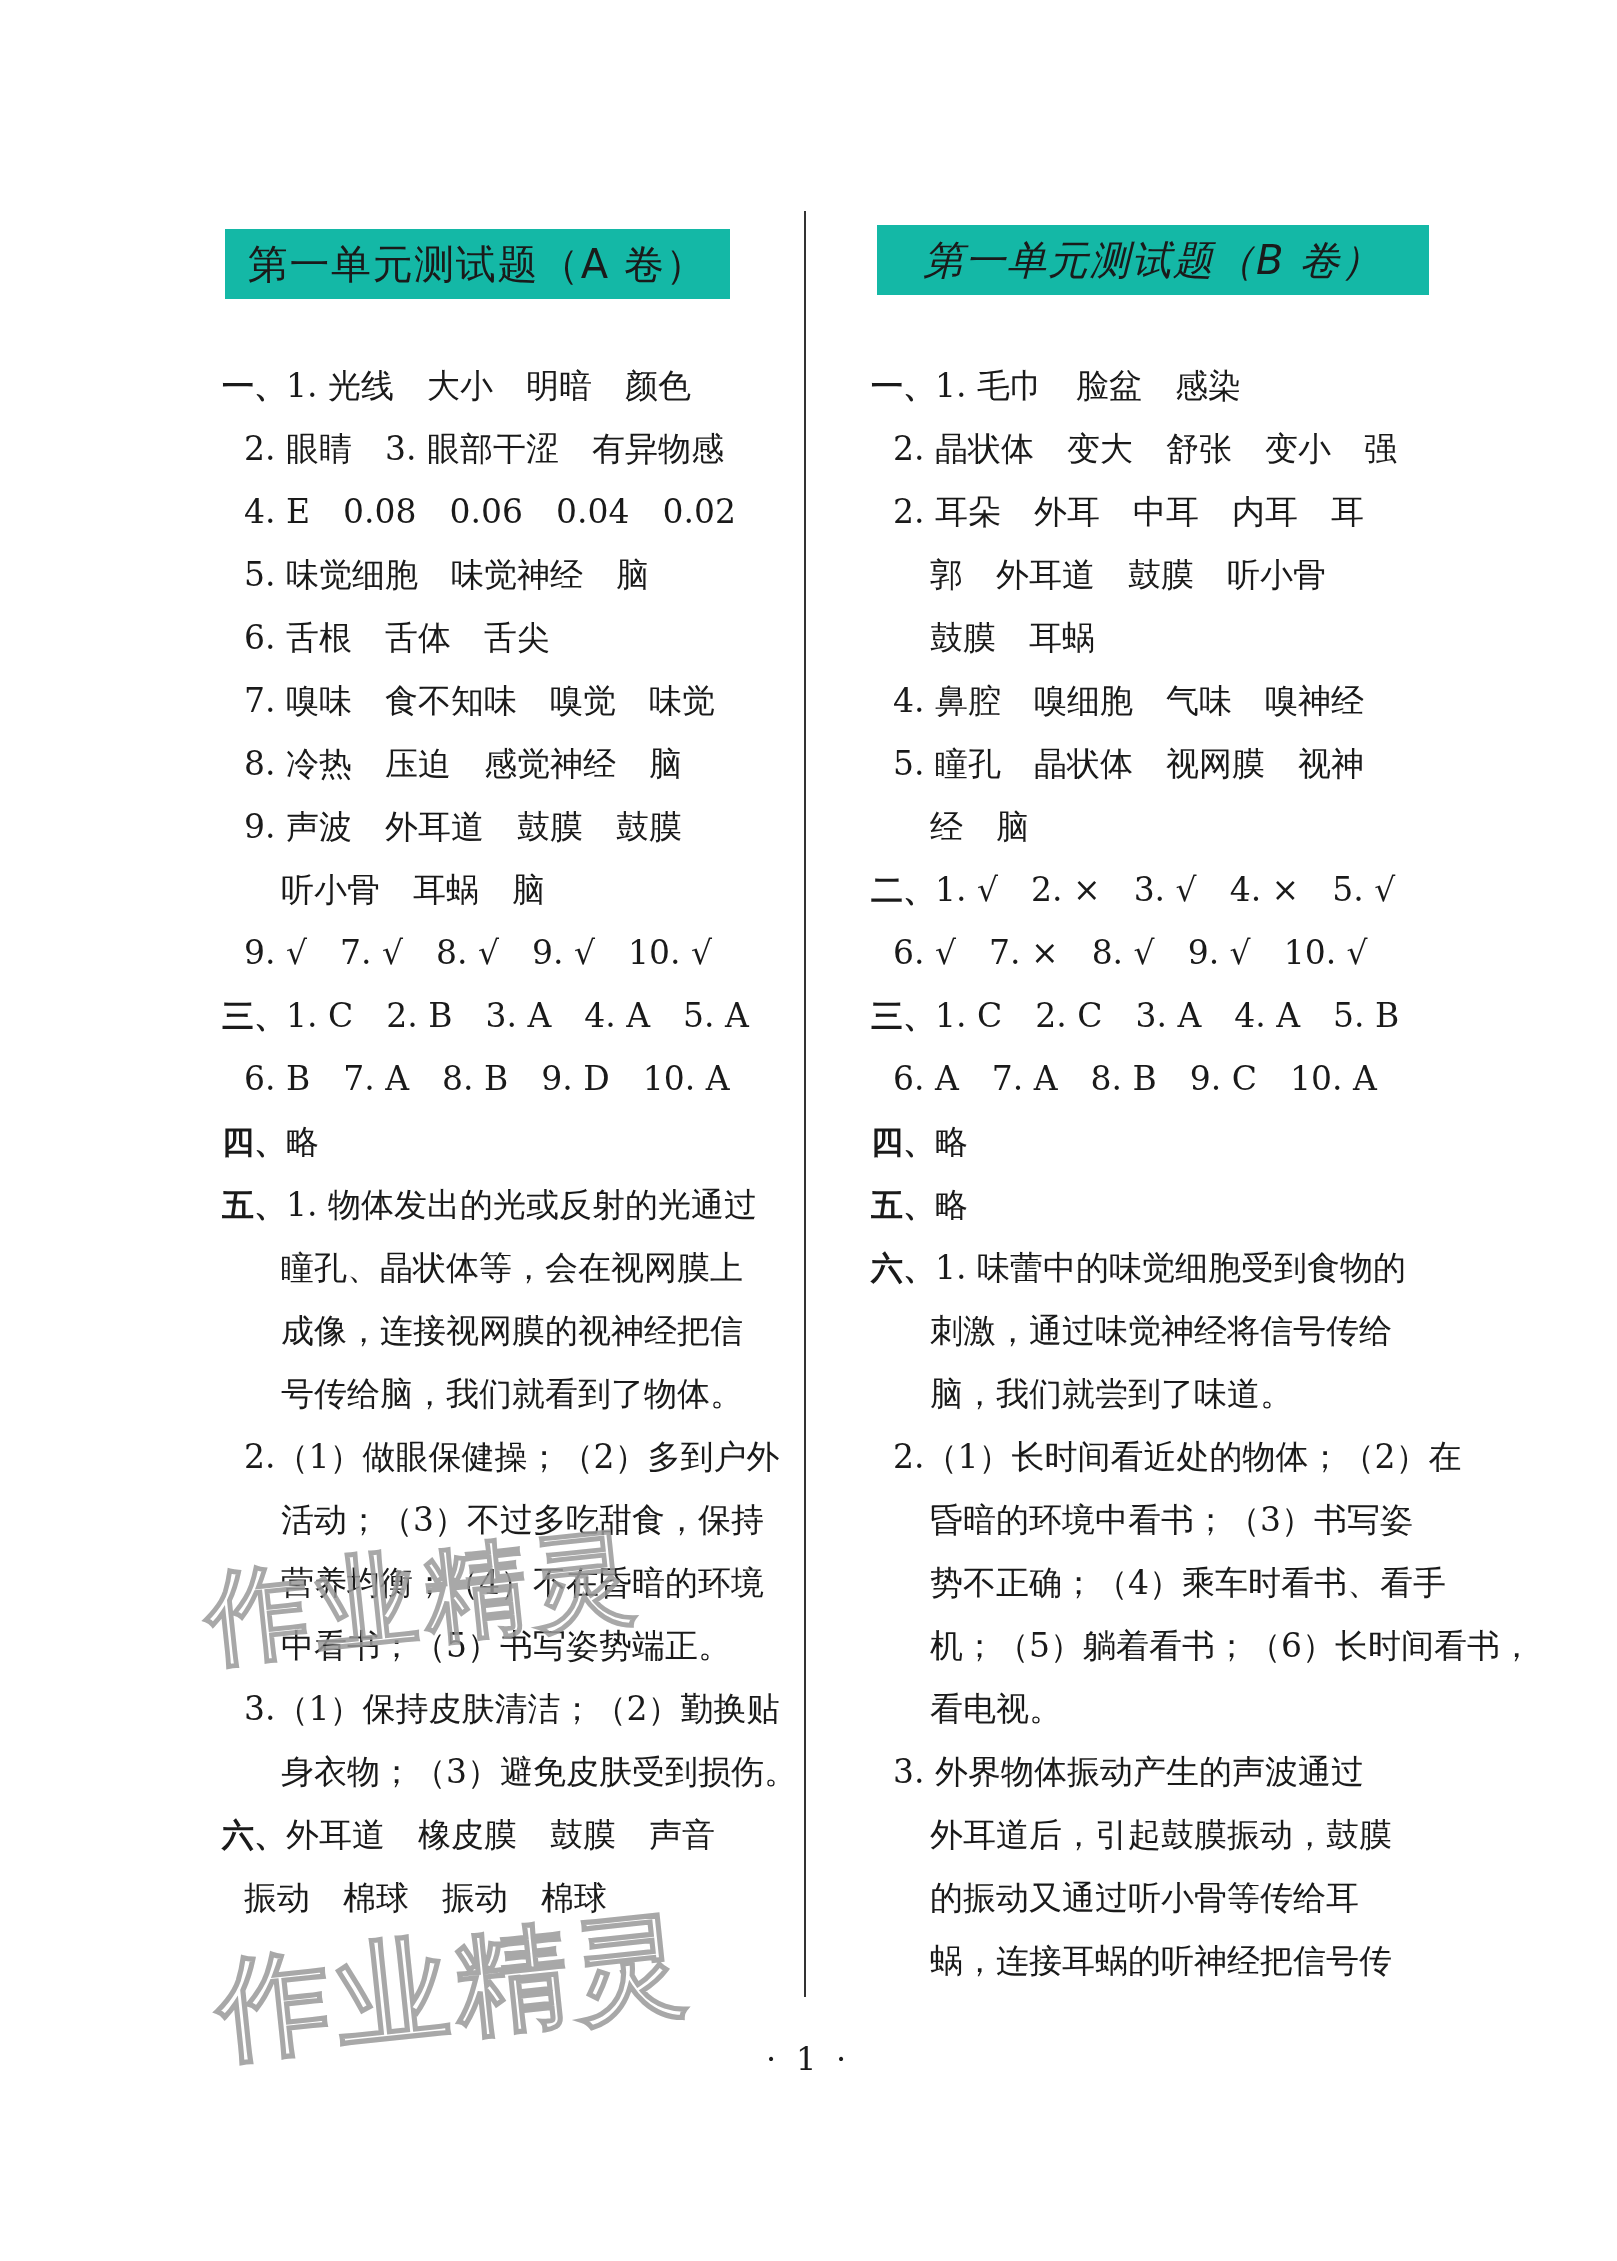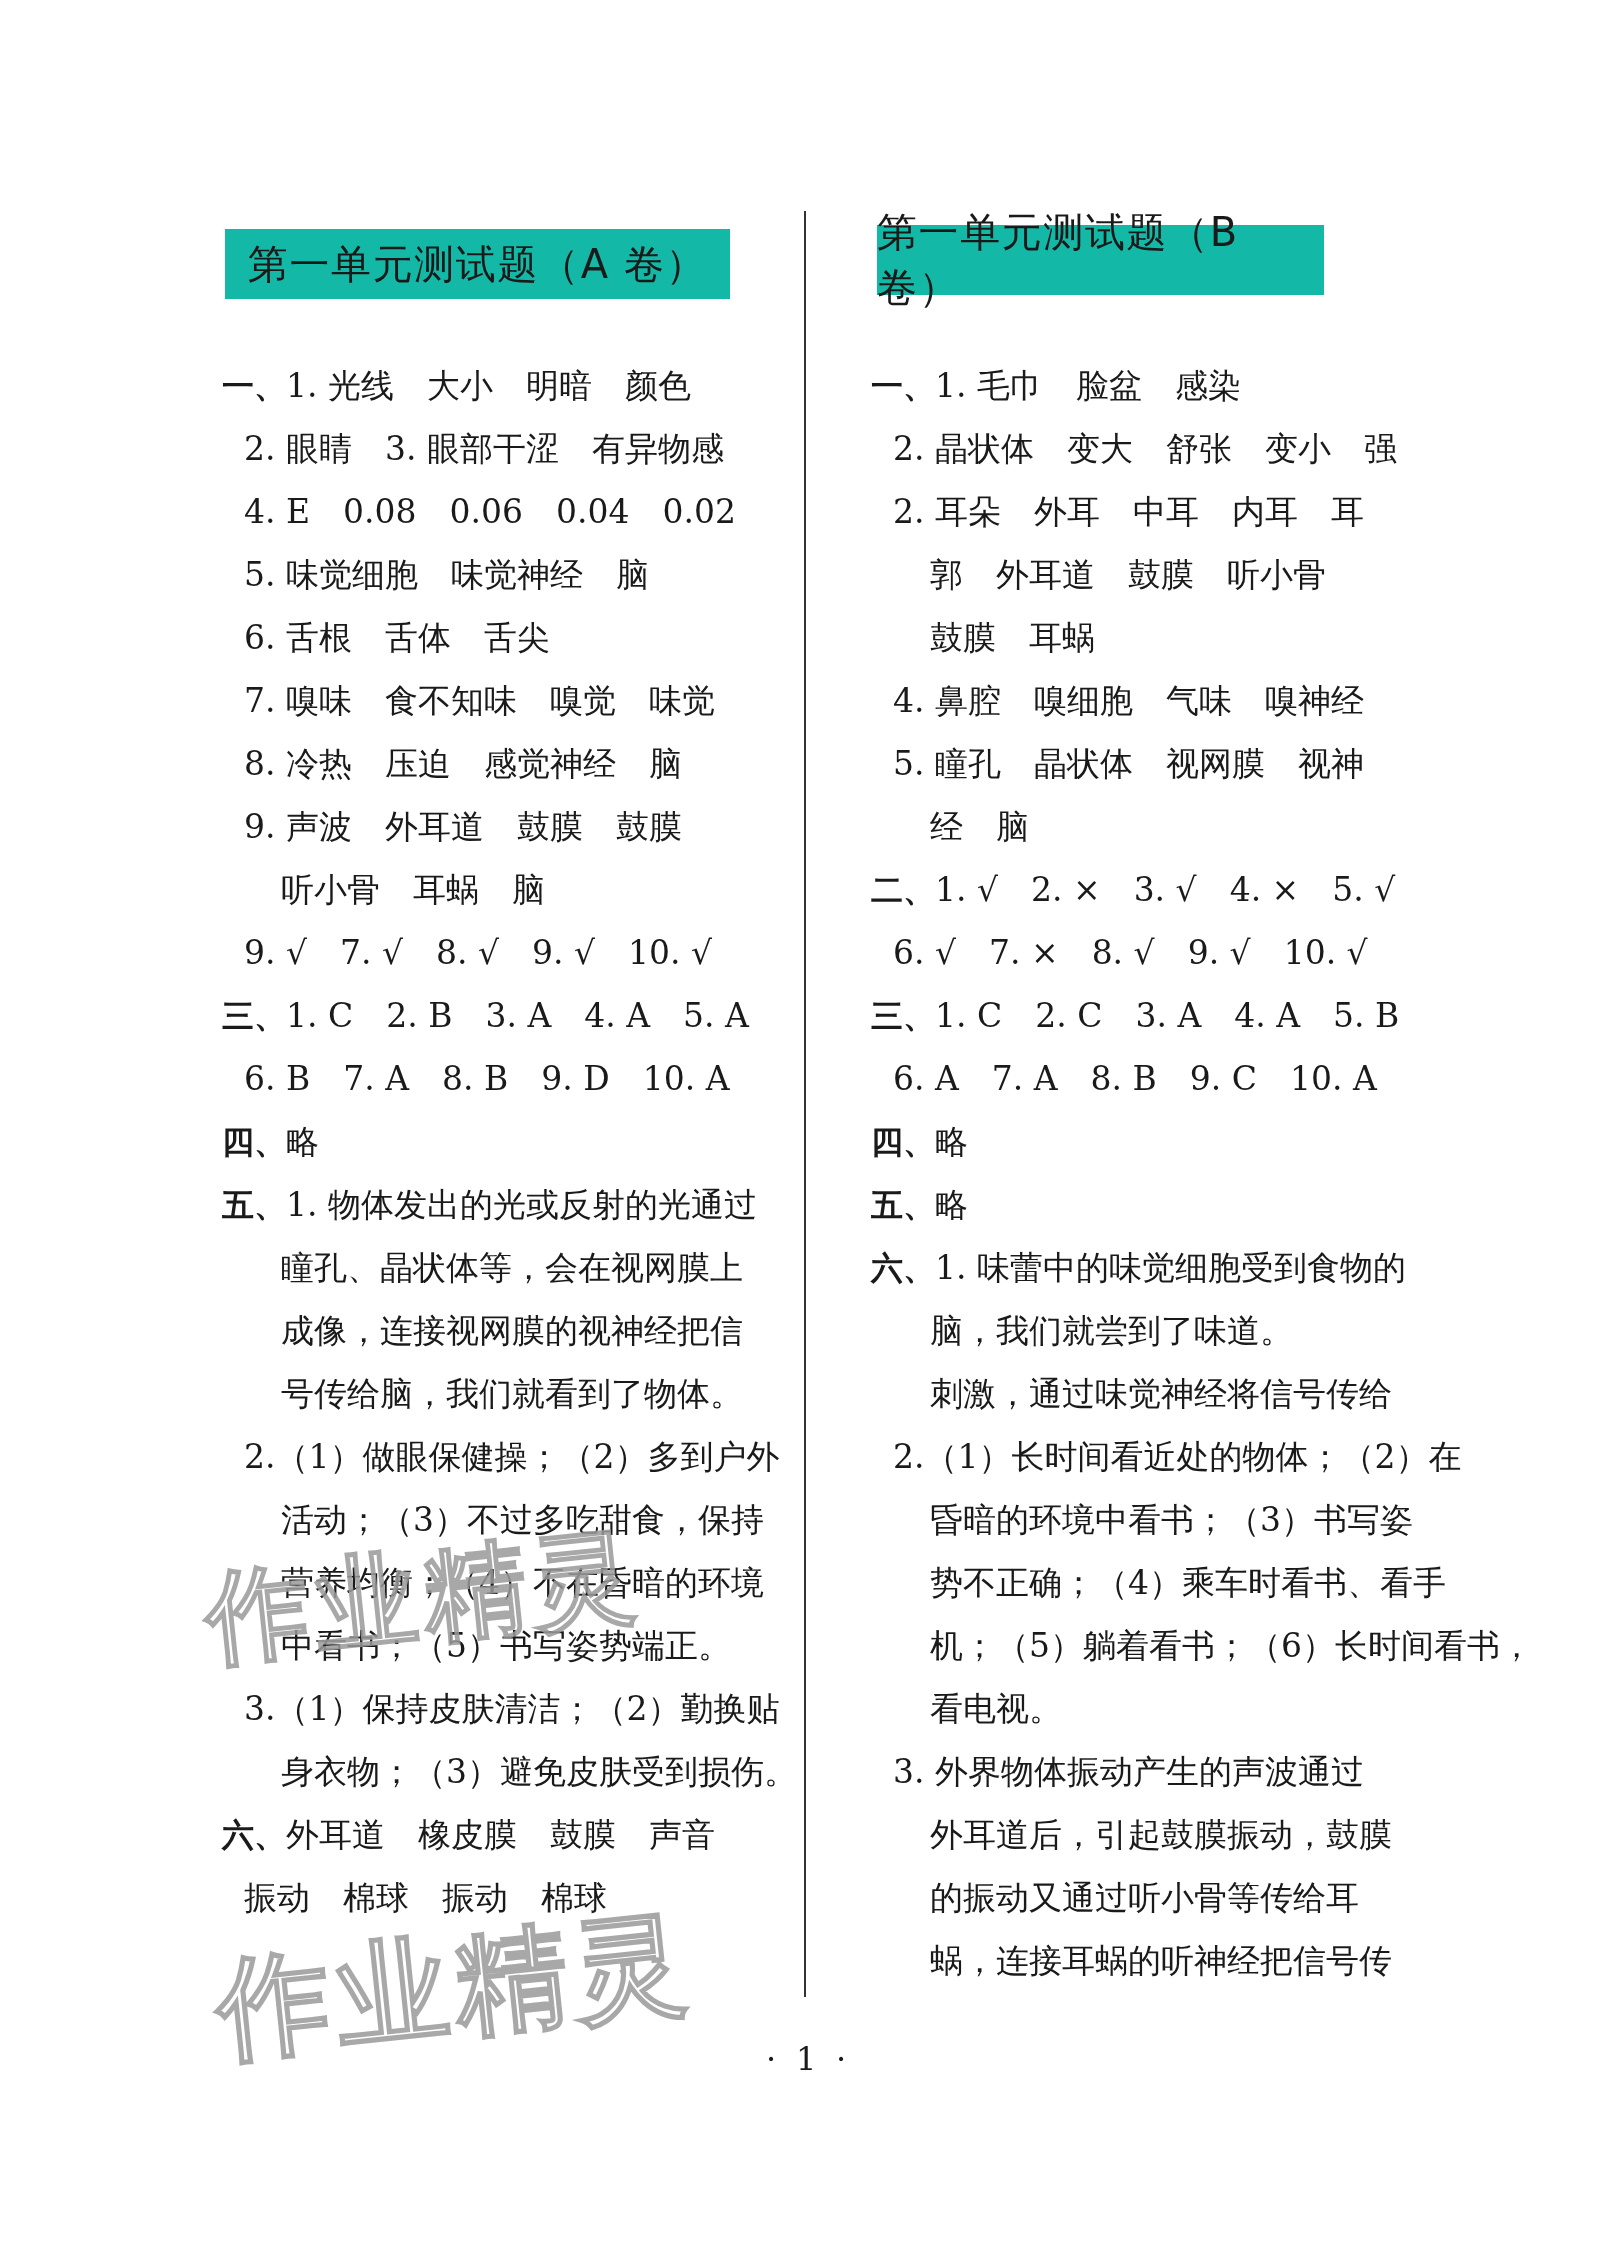--- a/index.html
+++ b/index.html
@@ -6,21 +6,21 @@
   body { width: 1617px; height: 2261px; position: relative; overflow: hidden;
          font-family: "DejaVu Serif", "Liberation Serif", serif; color: #1a1a1a; }
   .col { position: absolute; top: 0; width: 612px; }
   .col-left { left: 192px; }
   .col-right { left: 841px; }
   .title-box { position: absolute; background: #14b8a6; height: 70px;
                display: flex; align-items: center; justify-content: center;
                font-family: "DejaVu Sans", "Liberation Sans", sans-serif;
                font-size: 40px; letter-spacing: 1.6px; color: #1a1a1a; font-weight: normal; }
   .title-left { left: 225px; top: 229px; width: 505px; }
-  .title-right { left: 877px; top: 225px; width: 447px; }
+  .title-right { left: 877px; top: 225px; width: 552px; font-style: italic; }
   .divider { position: absolute; left: 804px; top: 211px; width: 1.6px; height: 1786px; background: #333; }
   .lines { position: absolute; top: 354px; }
   .line { height: 63px; line-height: 63px; font-size: 33px; white-space: pre; position: relative; }
   .sec { font-family: "DejaVu Sans", "Liberation Sans", sans-serif; font-weight: bold; font-size: 32px; }
   .ind1 { padding-left: 52px; }
   .ind2 { padding-left: 89px; }
   .ind0 { padding-left: 0; margin-left: 30px; }
   .pagenum { position: absolute; left: 0; width: 1617px; top: 2040px; text-align: center;
              font-size: 32px; letter-spacing: 4.8px; }
   .watermark { position: absolute; font-family: "DejaVu Sans", "Liberation Sans", sans-serif;
@@ -75,22 +75,22 @@
   <div class="line ind1"><span class="sec"></span><span>4. 鼻腔　嗅细胞　气味　嗅神经</span></div>
   <div class="line ind1"><span class="sec"></span><span>5. 瞳孔　晶状体　视网膜　视神</span></div>
   <div class="line ind2"><span class="sec"></span><span>经　脑</span></div>
   <div class="line ind0"><span class="sec">二、</span><span>1. √　2. ×　3. √　4. ×　5. √</span></div>
   <div class="line ind1"><span class="sec"></span><span>6. √　7. ×　8. √　9. √　10. √</span></div>
   <div class="line ind0"><span class="sec">三、</span><span>1. C　2. C　3. A　4. A　5. B</span></div>
   <div class="line ind1"><span class="sec"></span><span>6. A　7. A　8. B　9. C　10. A</span></div>
   <div class="line ind0"><span class="sec">四、</span><span>略</span></div>
   <div class="line ind0"><span class="sec">五、</span><span>略</span></div>
   <div class="line ind0"><span class="sec">六、</span><span>1. 味蕾中的味觉细胞受到食物的</span></div>
+  <div class="line ind2"><span class="sec"></span><span>刺激，通过味觉神经将信号传给</span></div>
   <div class="line ind2"><span class="sec"></span><span>脑，我们就尝到了味道。</span></div>
-  <div class="line ind2"><span class="sec"></span><span>刺激，通过味觉神经将信号传给</span></div>
   <div class="line ind1"><span class="sec"></span><span>2.（1）长时间看近处的物体；（2）在</span></div>
   <div class="line ind2"><span class="sec"></span><span>昏暗的环境中看书；（3）书写姿</span></div>
   <div class="line ind2"><span class="sec"></span><span>势不正确；（4）乘车时看书、看手</span></div>
   <div class="line ind2"><span class="sec"></span><span>机；（5）躺着看书；（6）长时间看书，</span></div>
   <div class="line ind2"><span class="sec"></span><span>看电视。</span></div>
   <div class="line ind1"><span class="sec"></span><span>3. 外界物体振动产生的声波通过</span></div>
   <div class="line ind2"><span class="sec"></span><span>外耳道后，引起鼓膜振动，鼓膜</span></div>
   <div class="line ind2"><span class="sec"></span><span>的振动又通过听小骨等传给耳</span></div>
   <div class="line ind2"><span class="sec"></span><span>蜗，连接耳蜗的听神经把信号传</span></div>
 </div>

